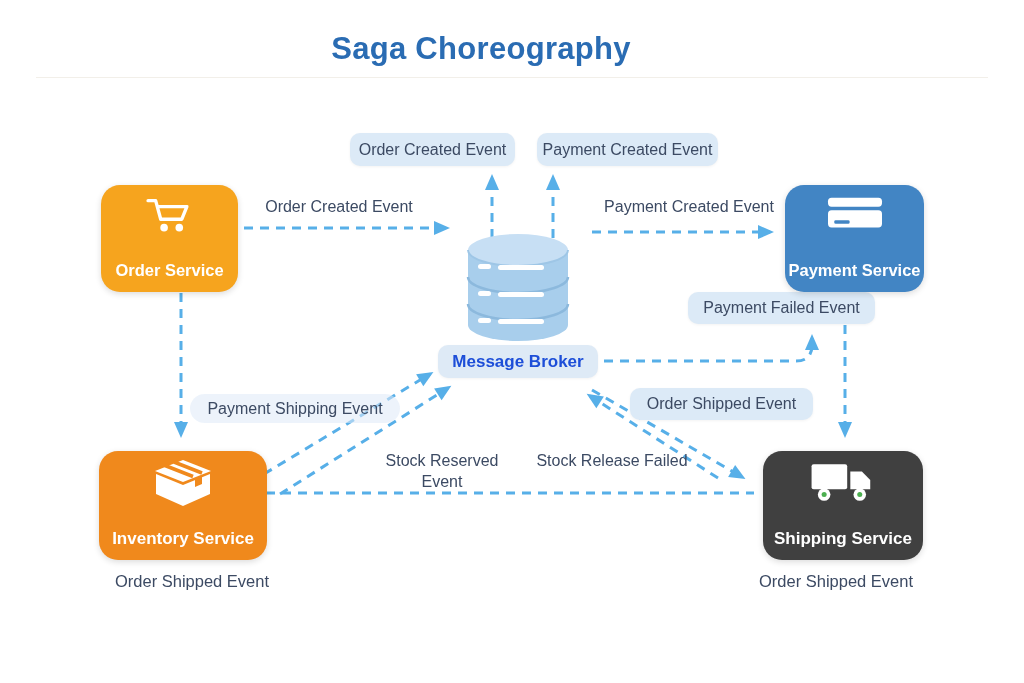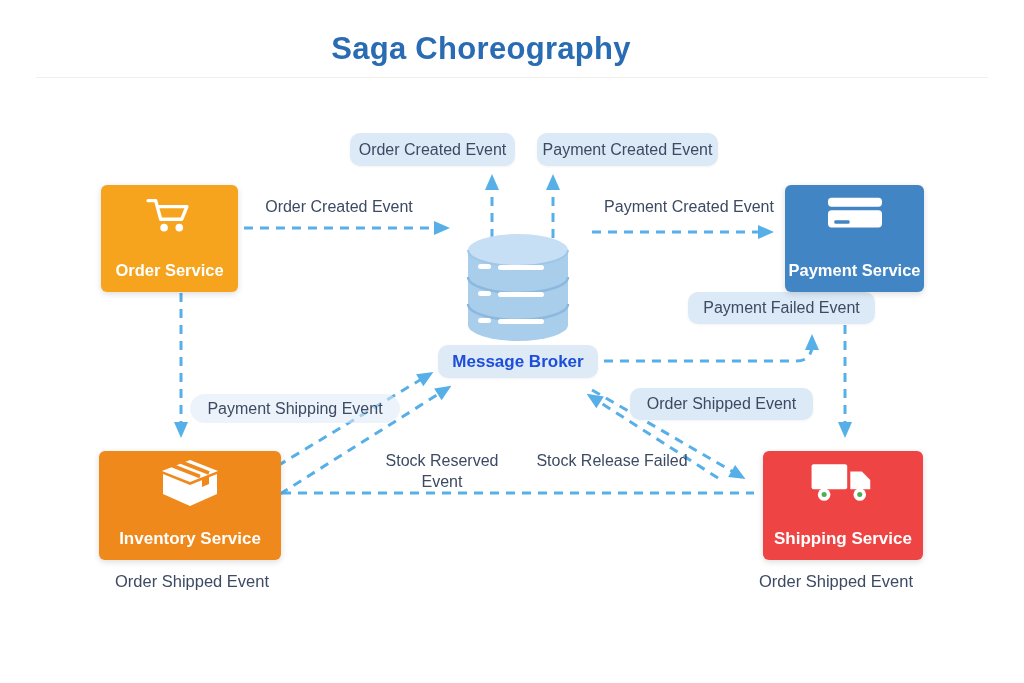--- a/index.html
+++ b/index.html
@@ -33,28 +33,28 @@
   .free-text { position:absolute; z-index:2; color:#3C4A63; font-size:16px; text-align:center; line-height:21px; }
   #txt-order-created     { left:239px; top:196px; width:200px; }
   #txt-payment-created   { left:589px; top:196px; width:200px; }
   #txt-payment-completed { left:190px; top:394px; width:210px; background:rgba(222,234,248,.55); border-radius:16px; padding:4px 0; }
   #txt-stock-reserved    { left:367px; top:450px; width:150px; }
   #txt-stock-release     { left:527px; top:450px; width:170px; }
   #txt-order-shipped-left  { left:92px;  top:571px; width:200px; font-size:16.5px; }
   #txt-order-shipped-right { left:736px; top:571px; width:200px; font-size:16.5px; }
 
   .node {
-    position:absolute; z-index:3; border-radius:6px;
+    position:absolute; z-index:3; border-radius:19px;
     display:flex; flex-direction:column; align-items:center; justify-content:space-between;
     box-shadow:0 2px 6px rgba(0,0,0,.14);
   }
   .node-label { color:#ffffff; font-weight:bold; font-size:16.5px; }
   #node-order     { left:101px; top:185px; width:137px; height:85px; padding:10px 0 12px; }
   #node-payment   { left:785px; top:185px; width:139px; height:85px; padding:10px 0 12px;text-align:right; }
-  #node-inventory { left:99px;  top:451px; width:182px; height:91px; padding:7px 0 11px; }
+  #node-inventory { left:99px;  top:451px; width:168px; height:91px; padding:7px 0 11px; }
   #node-shipping  { left:763px; top:451px; width:160px; height:89px; padding:9px 0 11px; }
   #node-inventory .node-label, #node-shipping .node-label { font-size:17px; }
 
   .cylinder { position:absolute; left:458px; top:230px; z-index:2; }
 </style>
 </head>
 <body>
 
 <div class="canvas">
 
@@ -131,21 +131,21 @@
     <svg width="64" height="52" viewBox="0 0 64 52">
       <path d="M32,2 L60,13 L32,24 L4,13 Z" fill="#fff"></path>
       <path d="M14,7.5 L42,18.5" stroke="#F0891C" stroke-width="3.5"></path>
       <path d="M23,4 L51,15" stroke="#F0891C" stroke-width="3.5"></path>
       <path d="M5,16 L5,36 L32,48 L59,36 L59,16 L32,27 Z" fill="#fff"></path>
       <path d="M44,21 L51,18 L51,26 L44,29 Z" fill="#F0891C"></path>
     </svg>
     <div class="node-label">Inventory Service</div>
   </div>
 
-  <div class="node" id="node-shipping" style="background-color: #ef4444;">
+  <div class="node" id="node-shipping" style="background-color: #404040;">
     <svg width="74" height="44" viewBox="0 0 64 42">
       <rect x="2" y="4" width="34" height="24" rx="2" fill="#fff"></rect>
       <path d="M39,11 h11 l8,8 v9 h-19 z" fill="#fff"></path>
       <circle cx="14" cy="33" r="6" fill="#fff"></circle>
         <circle cx="14" cy="33" r="2.4" fill="#4CAF50"></circle>
       <circle cx="48" cy="33" r="6" fill="#fff"></circle>
         <circle cx="48" cy="33" r="2.4" fill="#4CAF50"></circle>
     </svg>
     <div class="node-label">Shipping Service</div>
   </div>

